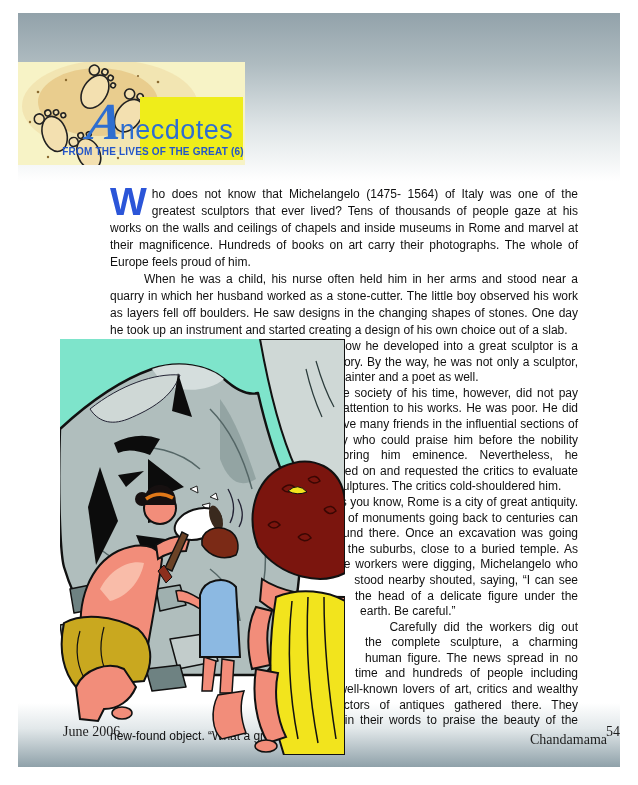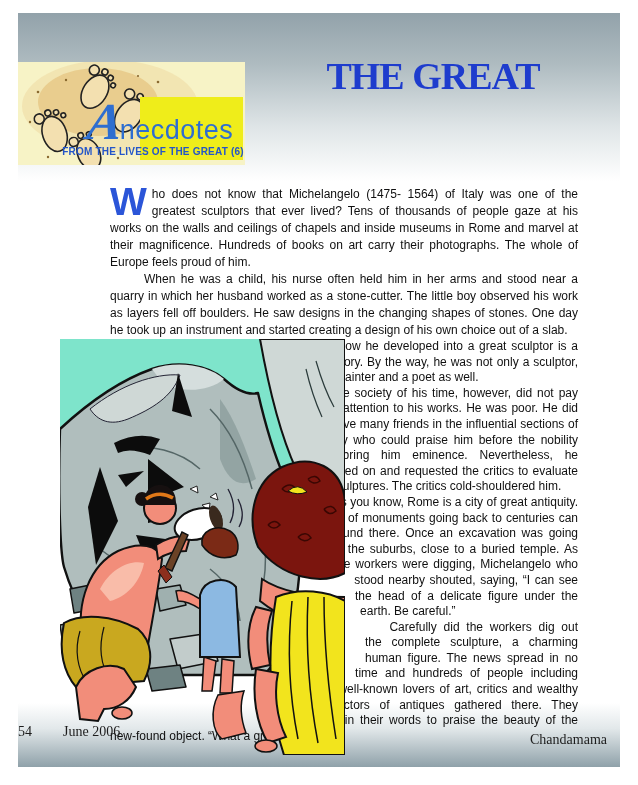--- a/index.html
+++ b/index.html
@@ -44,21 +44,21 @@
       194px 376px,0px 376px);
     shape-margin:5px;}
   .illo-svg{position:absolute;left:-50px;top:0;}
 
   
   .footer-band{position:absolute;left:18px;top:703px;width:602px;height:64px;
     background:linear-gradient(180deg,#ffffff 0%,#e2e8ea 40%,#8fa1a9 100%);}
   .footer-text{position:absolute;left:18px;top:724px;width:602px;height:20px;
     font-family:"Liberation Serif",serif;font-size:14px;color:#1c1c1c;z-index:3;}
   .f-left{position:absolute;left:45px;top:0;}
-  .f-center{position:absolute;left:0;top:0;width:100%;text-align:left;}
+  .f-center{position:absolute;left:0;top:0;width:100%;text-align:right;}
   .f-right{position:absolute;right:13px;top:8px;}
 </style>
 </head>
 <body>
 
 <div class="page">
 
   <div class="header-band"></div>
   <div class="footer-band"></div>
 
@@ -106,21 +106,20 @@
           <circle cx="100" cy="96" r="1.2"></circle>
           <circle cx="48" cy="18" r="1.2"></circle>
       </g>
     </svg>
     <div class="brand-box"></div>
     <div class="brand-line"><span class="brand-a">A</span><span class="brand-rest">necdotes</span></div>
     <div class="tagline">FROM THE LIVES OF THE GREAT (6)</div>
   </div>
 
   <div class="title">
-    <div>THE GREAT</div>
   </div>
 
   <div class="article">
     <p><span class="dropcap">W</span><span>ho does not know that Michelangelo (1475- 1564) of Italy was one of the greatest sculptors that ever lived? Tens of thousands of people gaze at his works on the walls and ceilings of chapels and inside museums in Rome and marvel at their magnificence. Hundreds of books on art carry their photographs. The whole of Europe feels proud of him.</span></p>
     <p class="ind1">When he was a child, his nurse often held him in her arms and stood near a quarry in which her husband worked as a stone-cutter. The little boy observed his work as layers fell off boulders. He saw designs in the changing shapes of stones. One day he took up an instrument and started creating a design of his own choice out of a slab.</p>
 
     <div class="wrap">
       <div class="illo-float">
         <svg class="illo-svg" width="285" height="416" viewBox="0 0 285 416">
 

